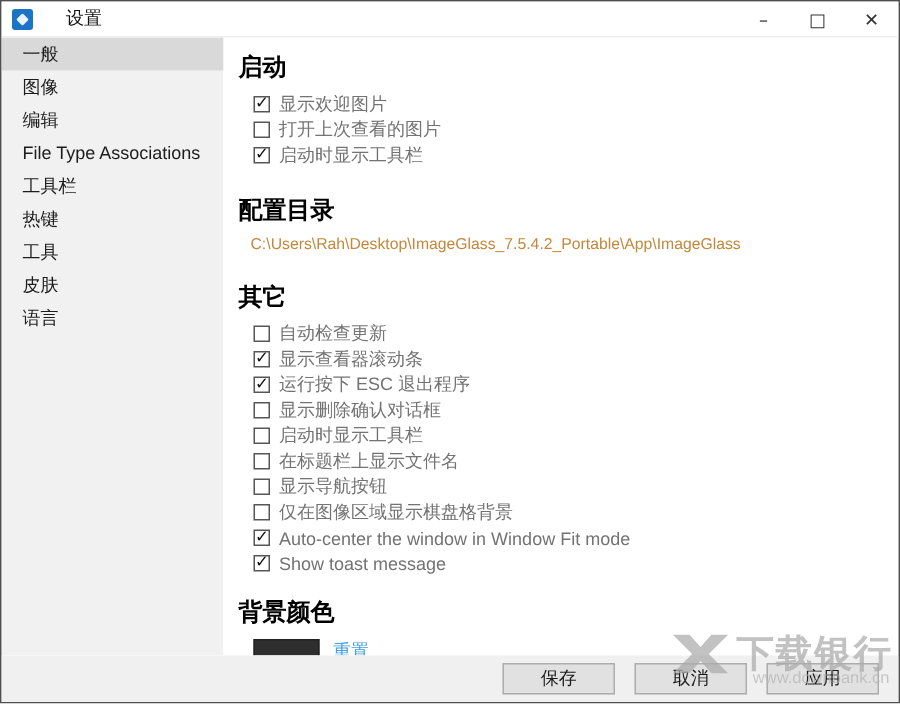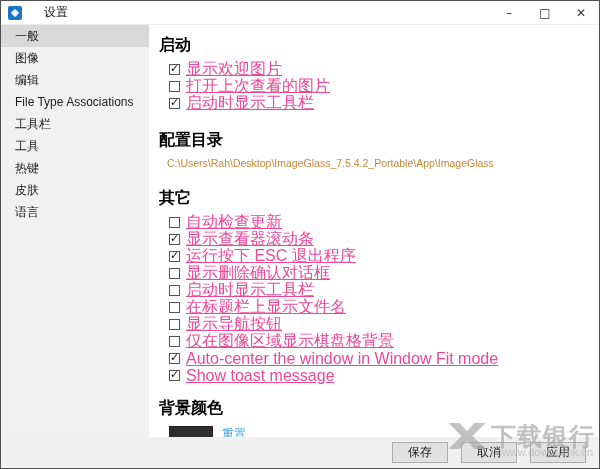--- a/index.html
+++ b/index.html
@@ -70,41 +70,41 @@
   .cb {
     width:11px; height:11px; flex:0 0 11px;
     border:1px solid #565656; background:#fff;
     display:inline-block; position:relative; margin-right:6px;
   }
   .cb.checked::after {
     content:"\2713";
     position:absolute; left:0px; top:-3px;
     font-size:11px; font-weight:bold; color:#111;
   }
-  .cb-label { font-size:16px; color:#ec4899; white-space:nowrap;text-decoration:underline; }
+  .cb-label { font-size:12px; color:#737373; white-space:nowrap; }
 
   .config-path {
     margin:6px 0 0 8px;
     font-size:10.5px; color:#c3883b;
     white-space:nowrap; cursor:pointer;
   }
 
   .bg-row { margin:7px 0 0 10px; display:flex; align-items:flex-start; }
   .swatch { width:44px; height:22px; background:#2e2e2e; border:1px solid #222; }
   .reset-link { font-size:12px; color:#3f9fe0; margin-left:9px; cursor:pointer; }
 
   
   .bottombar {
     flex:0 0 31px; height:31px;
     background:#f0f0f0;
     display:flex; align-items:center; justify-content:flex-end;
     padding-right:13px; gap:13px;
   }
   .btn {
-    width:56px; height:21px;
+    width:75px; height:21px;
     background:#e1e1e1; border:1px solid #adadad;
     font-size:12px; color:#1a1a1a;
     font-family:"Liberation Sans","DejaVu Sans",sans-serif;
     cursor:default;
   }
 
   
   .watermark {
     position:absolute; right:4px; bottom:10px;
     pointer-events:none; z-index:20;
@@ -137,22 +137,22 @@
   </div>
 
   <div class="body">
 
     <nav class="sidebar">
       <div class="side-item selected">一般</div>
       <div class="side-item">图像</div>
       <div class="side-item">编辑</div>
       <div class="side-item">File Type Associations</div>
       <div class="side-item">工具栏</div>
+      <div class="side-item">热键</div>
       <div class="side-item">工具</div>
-      <div class="side-item">热键</div>
       <div class="side-item">皮肤</div>
       <div class="side-item">语言</div>
     </nav>
 
     <main class="content">
 
       <div class="sec-startup">
         <div class="section-title">启动</div>
         <div class="chk-group">
           <div class="chk-row">

